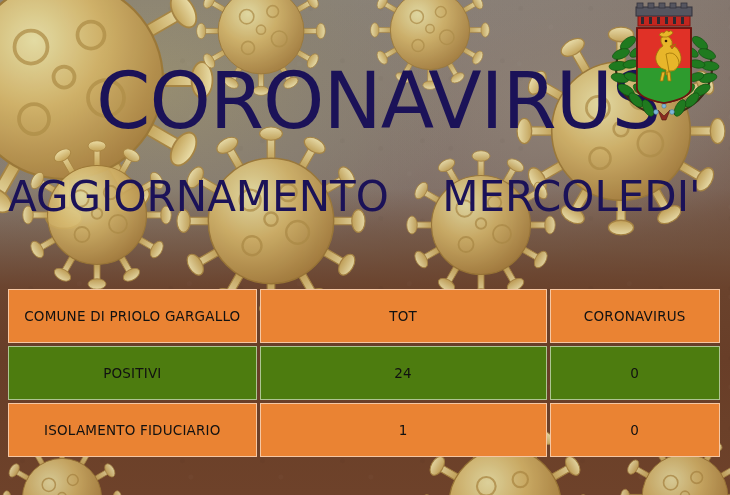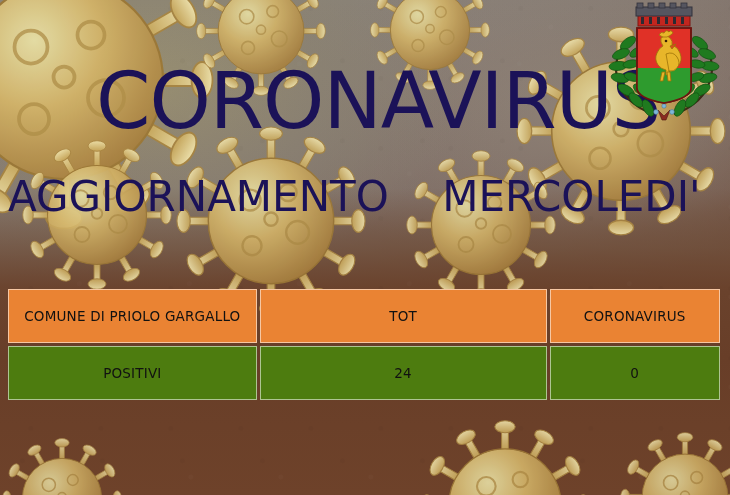--- a/index.html
+++ b/index.html
@@ -349,16 +349,21 @@
       <tr>
         <td>COMUNE DI PRIOLO GARGALLO</td>
         <td>TOT</td>
         <td>CORONAVIRUS</td>
       </tr>
       <tr class="row-alt">
         <td>POSITIVI</td>
         <td class="cell-num">24</td>
         <td class="cell-num">0</td>
       </tr>
+      <tr>
+        <td>ISOLAMENTO FIDUCIARIO</td>
+        <td class="cell-num">1</td>
+        <td class="cell-num">0</td>
+      </tr>
     </tbody>
   </table>
 
 </div>
 
 </body></html>

